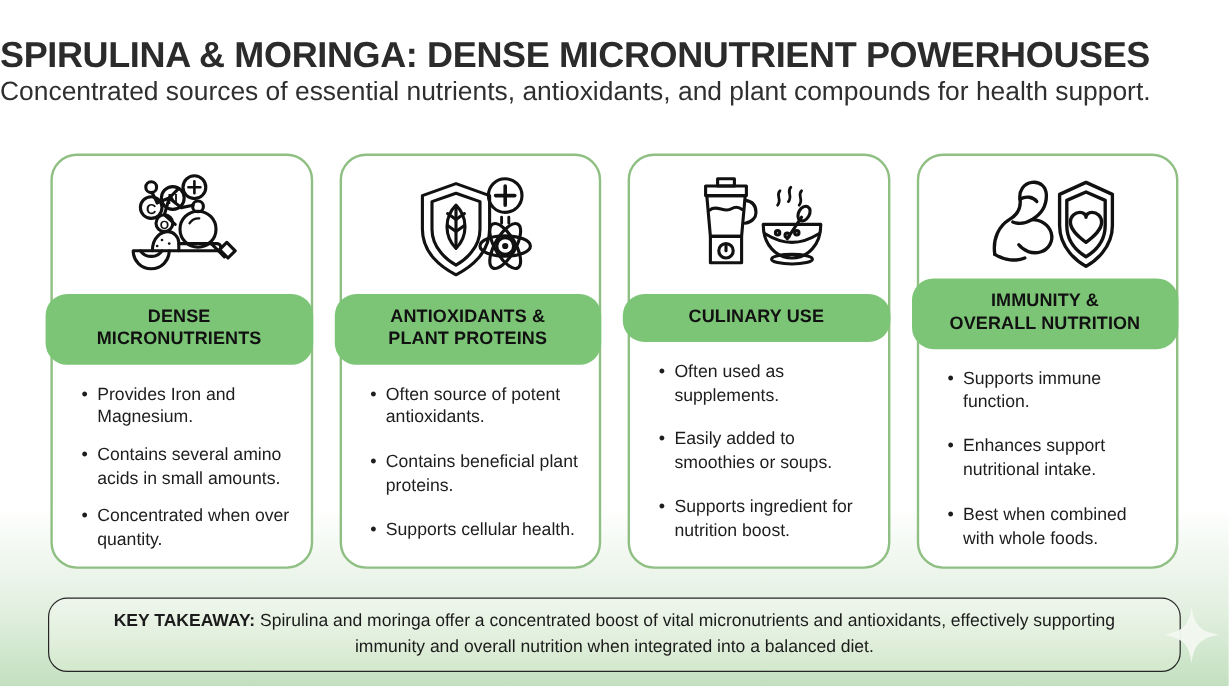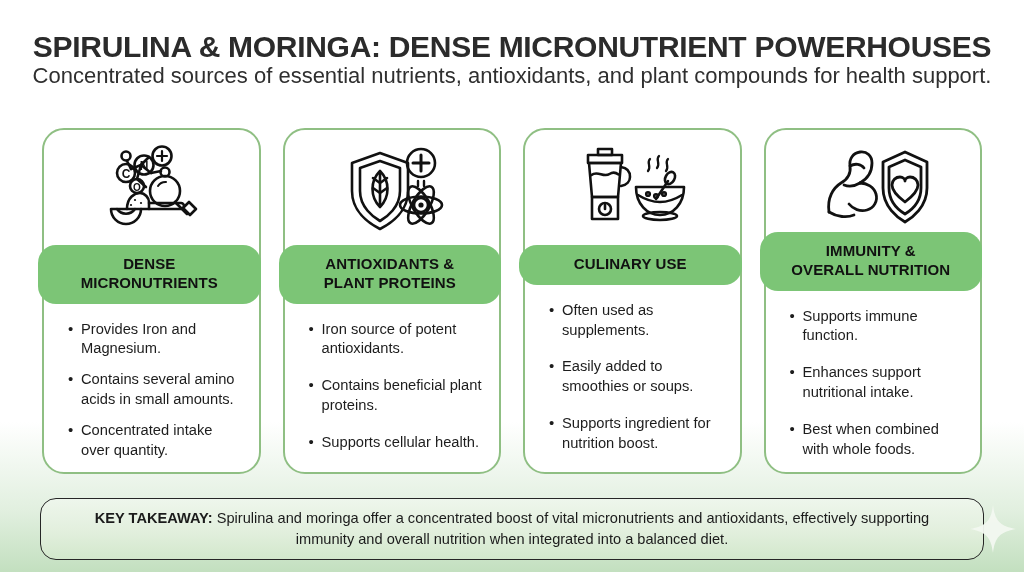--- a/index.html
+++ b/index.html
@@ -32,21 +32,21 @@
     height: 572px;
     z-index: 1;
   }
 
   
   .header {
     position: absolute;
     top: 30px;
     left: 0;
     width: 1024px;
-    text-align: center;
+    text-align: left;
   }
   .title {
     font-size: 30px;
     font-weight: bold;
     letter-spacing: -0.3px;
     color: #2b2b2b;
     line-height: 1.1;
   }
   .subtitle {
     font-size: 22px;
@@ -212,21 +212,21 @@
           <circle cx="34" cy="62" r="1.1" fill="#111" stroke="none"></circle>
         </svg>
       </div>
       <div class="pill">
         <div>DENSE</div>
         <div>MICRONUTRIENTS</div>
       </div>
       <ul class="bullets">
         <li>Provides Iron and Magnesium.</li>
         <li>Contains several amino acids in small amounts.</li>
-        <li>Concentrated intake over quantity.</li>
+        <li>Concentrated when over quantity.</li>
       </ul>
     </div>
 
     <div class="card loose">
       <div class="card-icon">
         <svg width="108" height="96" viewBox="0 0 108 96" fill="none" stroke="#111" stroke-width="2.6" stroke-linecap="round" stroke-linejoin="round">
 
           <path d="M14 20 L42 10 L70 20 v28 c0 20 -16 32 -28 38 c-12 -6 -28 -18 -28 -38 Z"></path>
 
           <path d="M22 25 L42 18 L62 25 v23 c0 16 -13 26 -20 30 c-7 -4 -20 -14 -20 -30 Z"></path>
@@ -245,21 +245,21 @@
           <ellipse cx="83" cy="62" rx="21" ry="8.5"></ellipse>
           <ellipse cx="83" cy="62" rx="21" ry="8.5" transform="rotate(60 83 62)"></ellipse>
           <ellipse cx="83" cy="62" rx="21" ry="8.5" transform="rotate(120 83 62)"></ellipse>
         </svg>
       </div>
       <div class="pill">
         <div>ANTIOXIDANTS &amp;</div>
         <div>PLANT PROTEINS</div>
       </div>
       <ul class="bullets">
-        <li>Iron source of potent antioxidants.</li>
+        <li>Often source of potent antioxidants.</li>
         <li>Contains beneficial plant proteins.</li>
         <li>Supports cellular health.</li>
       </ul>
     </div>
 
     <div class="card loose">
       <div class="card-icon">
         <svg width="112" height="96" viewBox="0 0 112 96" fill="none" stroke="#111" stroke-width="2.6" stroke-linecap="round" stroke-linejoin="round">
 
           <path d="M12 12 h34 v8 h-34 Z"></path>

